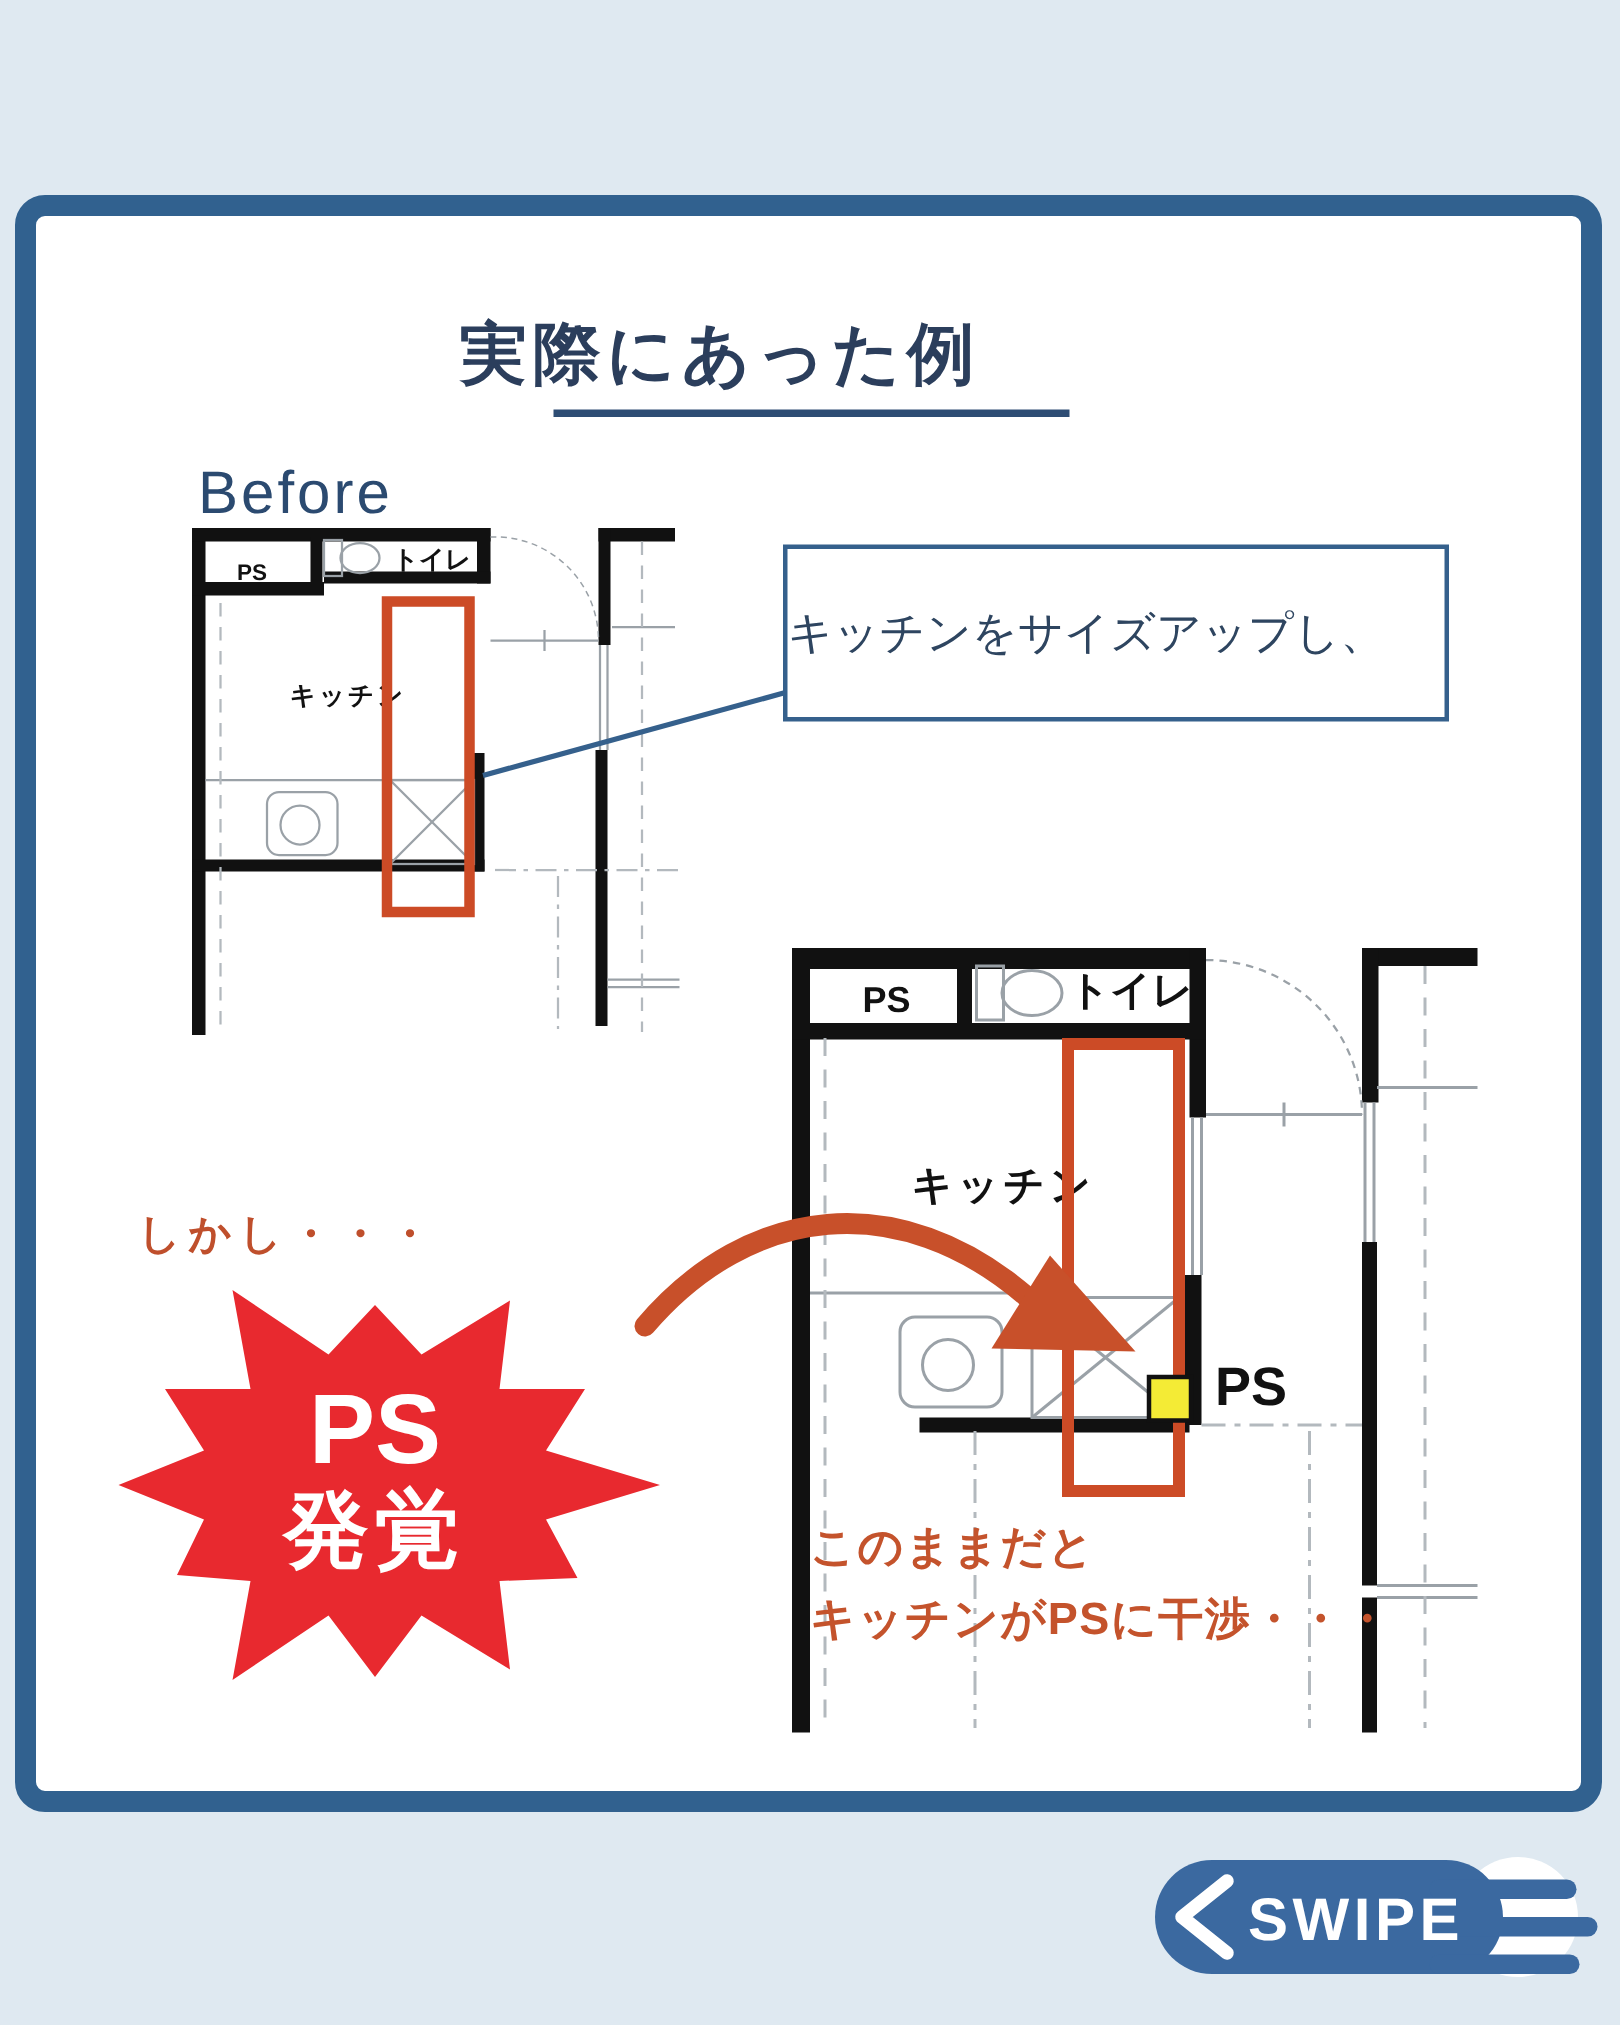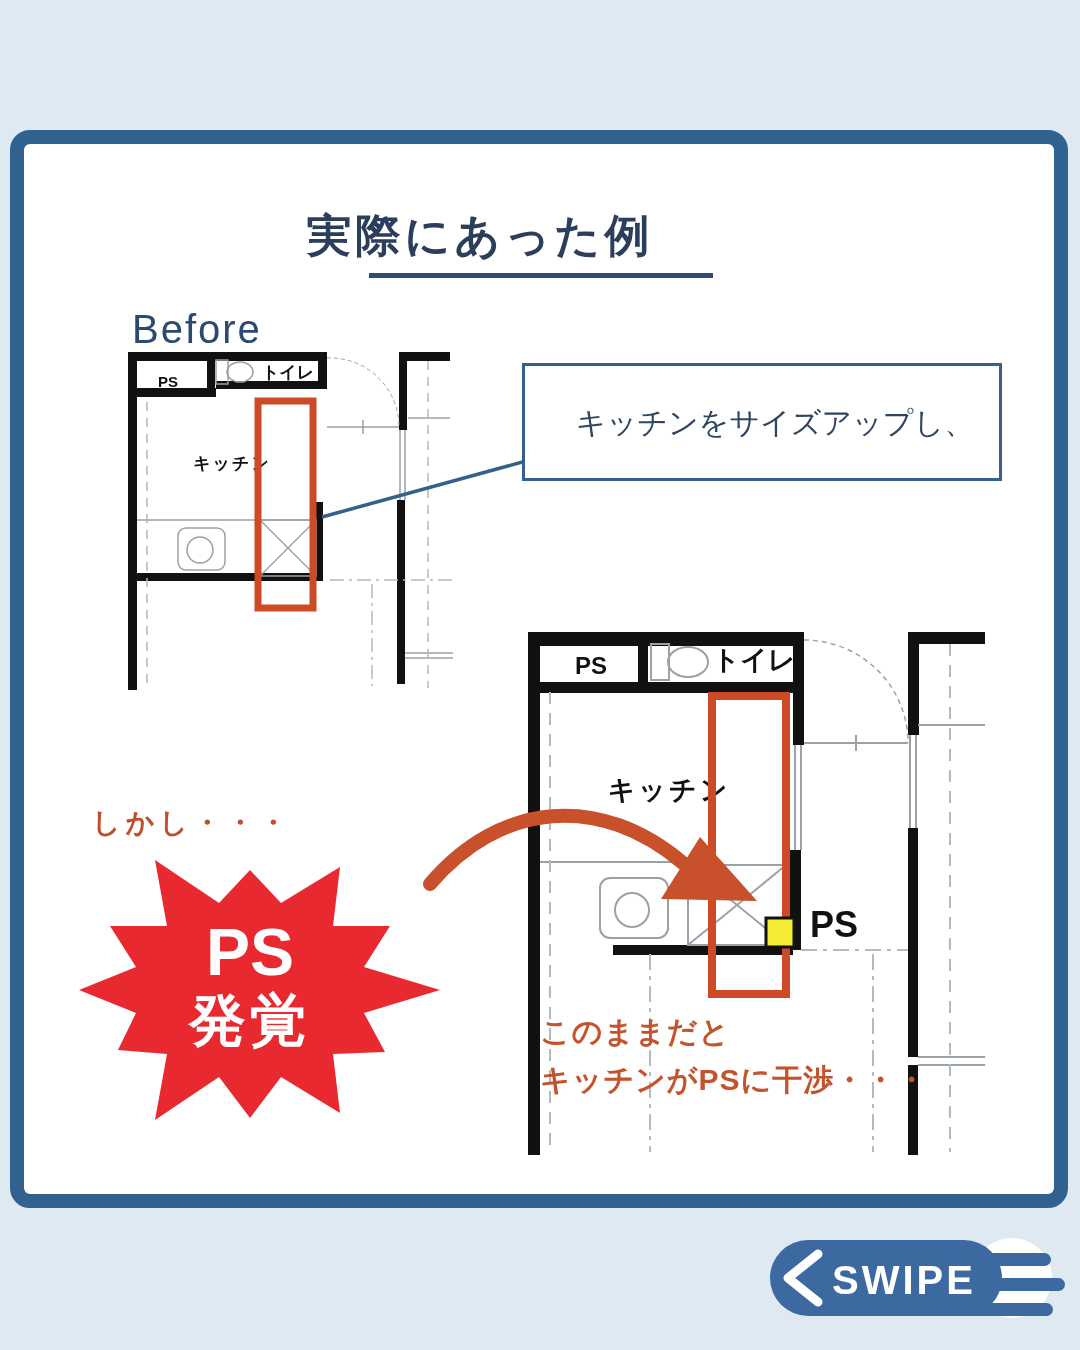--- a/index.html
+++ b/index.html
@@ -27,24 +27,24 @@
   }
   .plan{ position:absolute; }
   .plan-before{ left:128px; top:352px; width:330px; height:340px; }
   .plan-after{ left:528px; top:632px; width:482px; height:528px; }
   .plan text{ fill:#111; font-weight:700; }
   .overlay{
     position:absolute; left:0; top:0; width:1080px; height:1350px;
     pointer-events:none;
   }
   .callout{
-    position:absolute; left:522px; top:363px; width:480px; height:118px;
+    position:absolute; left:522px; top:363px; width:444px; height:118px;
     box-sizing:border-box; border:3.5px solid #35608c; background:#ffffff;
-    display:flex; flex-direction:column; justify-content:center; align-items:center;
-    font-size:30px; color:#2e4560; line-height:1.5; font-weight:500;padding-left:26px;
+    display:flex; flex-direction:column; justify-content:center; align-items:flex-start;
+    font-size:30px; color:#2e4560; line-height:1.5; font-weight:500;
   }
   .however{
     position:absolute; left:92px; top:804px;
     font-size:28px; font-weight:700; letter-spacing:5px; color:#bf4f2c;
   }
   .burst-text{
     position:absolute; left:100px; top:916px; width:300px; text-align:center;
     color:#ffffff; font-weight:700; line-height:1.1;
   }
   .burst-line1{ font-size:66px; }

